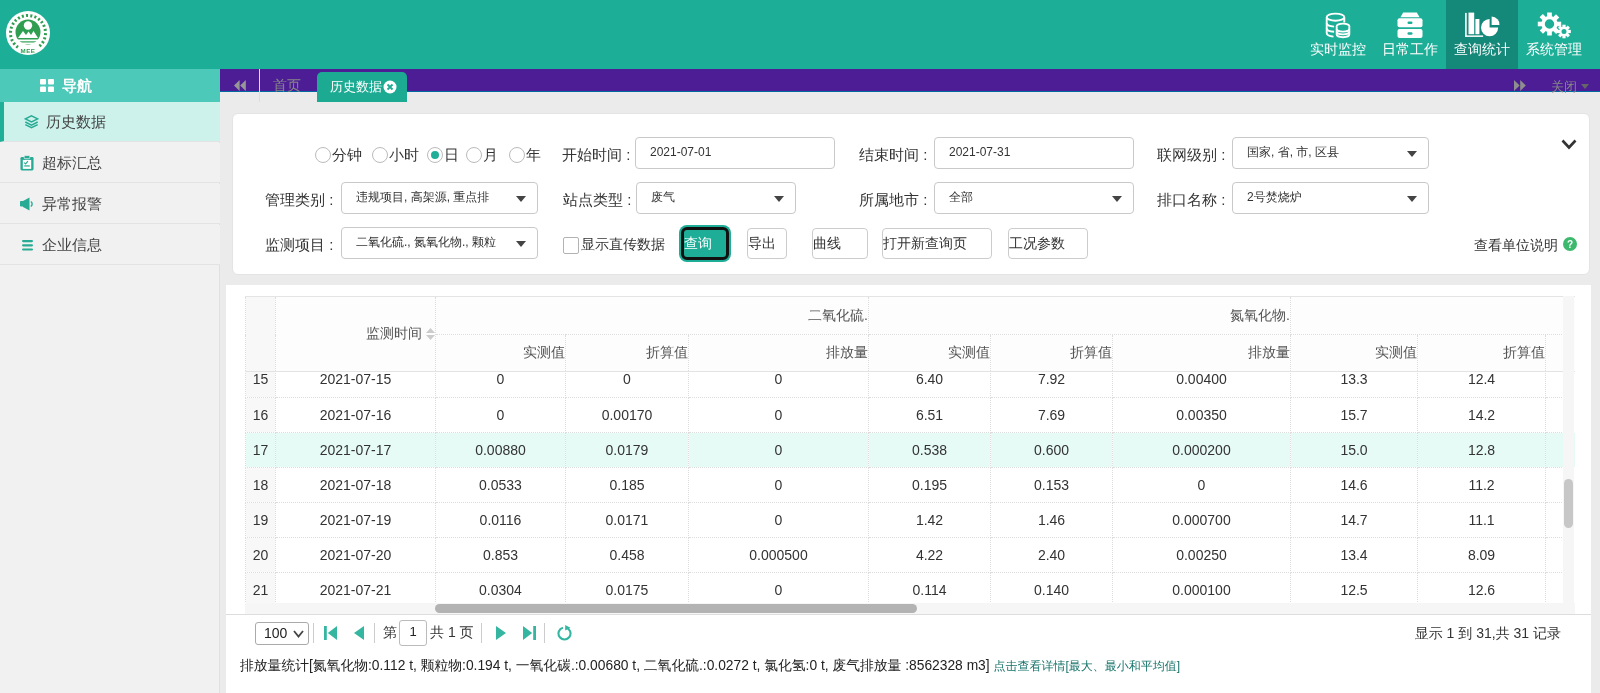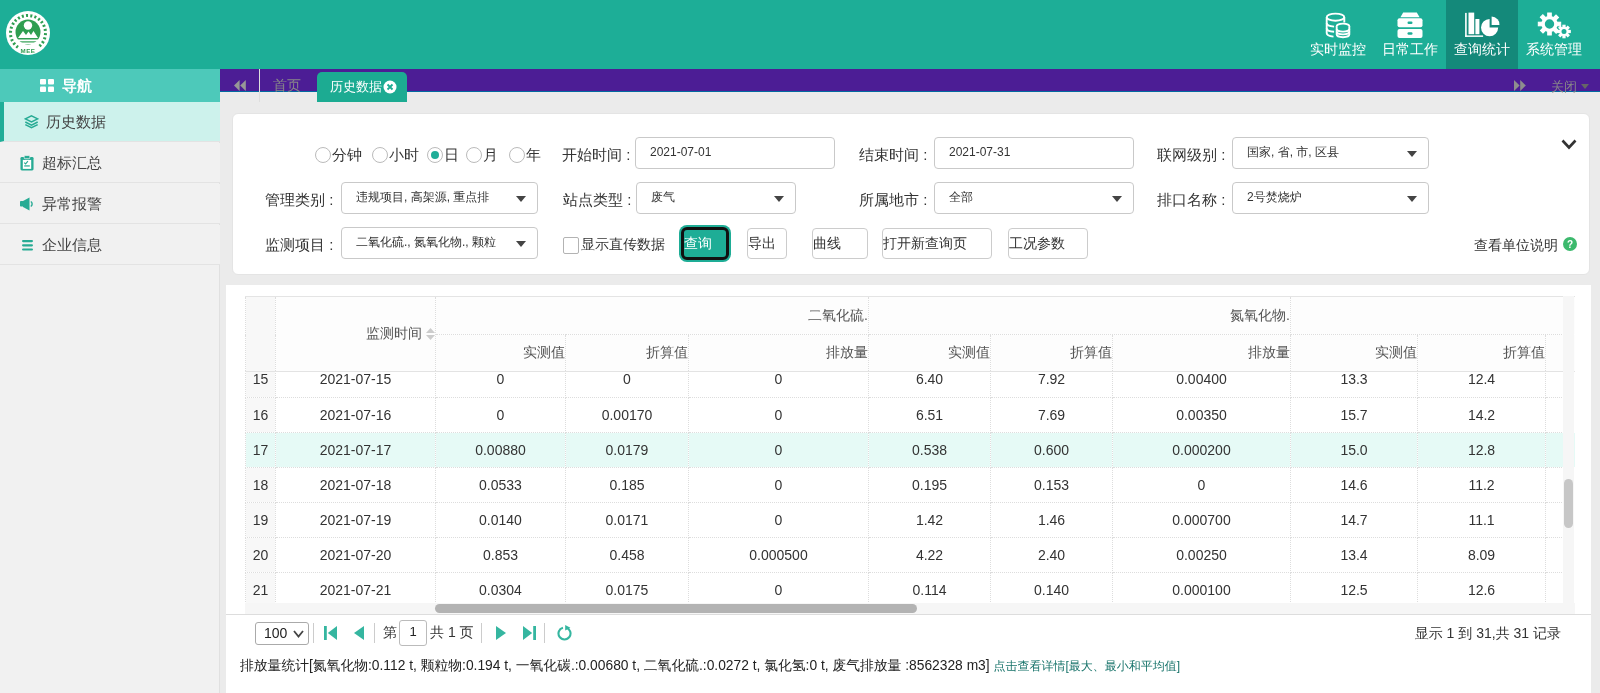--- a/index.html
+++ b/index.html
@@ -355,21 +355,21 @@
             <td class="dcell">0.195</td>
             <td class="dcell">0.153</td>
             <td class="dcell">0</td>
             <td class="dcell">14.6</td>
             <td class="dcell">11.2</td>
             <td class="dcell"></td>
           </tr>
     <tr style="height:35px">
             <td class="dcell numcol" style="border-left:1px dotted #ddd">19</td>
             <td class="dcell">2021-07-19</td>
-            <td class="dcell">0.0140</td>
+            <td class="dcell">0.0116</td>
             <td class="dcell">0.0171</td>
             <td class="dcell">0</td>
             <td class="dcell">1.42</td>
             <td class="dcell">1.46</td>
             <td class="dcell">0.000700</td>
             <td class="dcell">14.7</td>
             <td class="dcell">11.1</td>
             <td class="dcell"></td>
           </tr>
     <tr style="height:35px">

